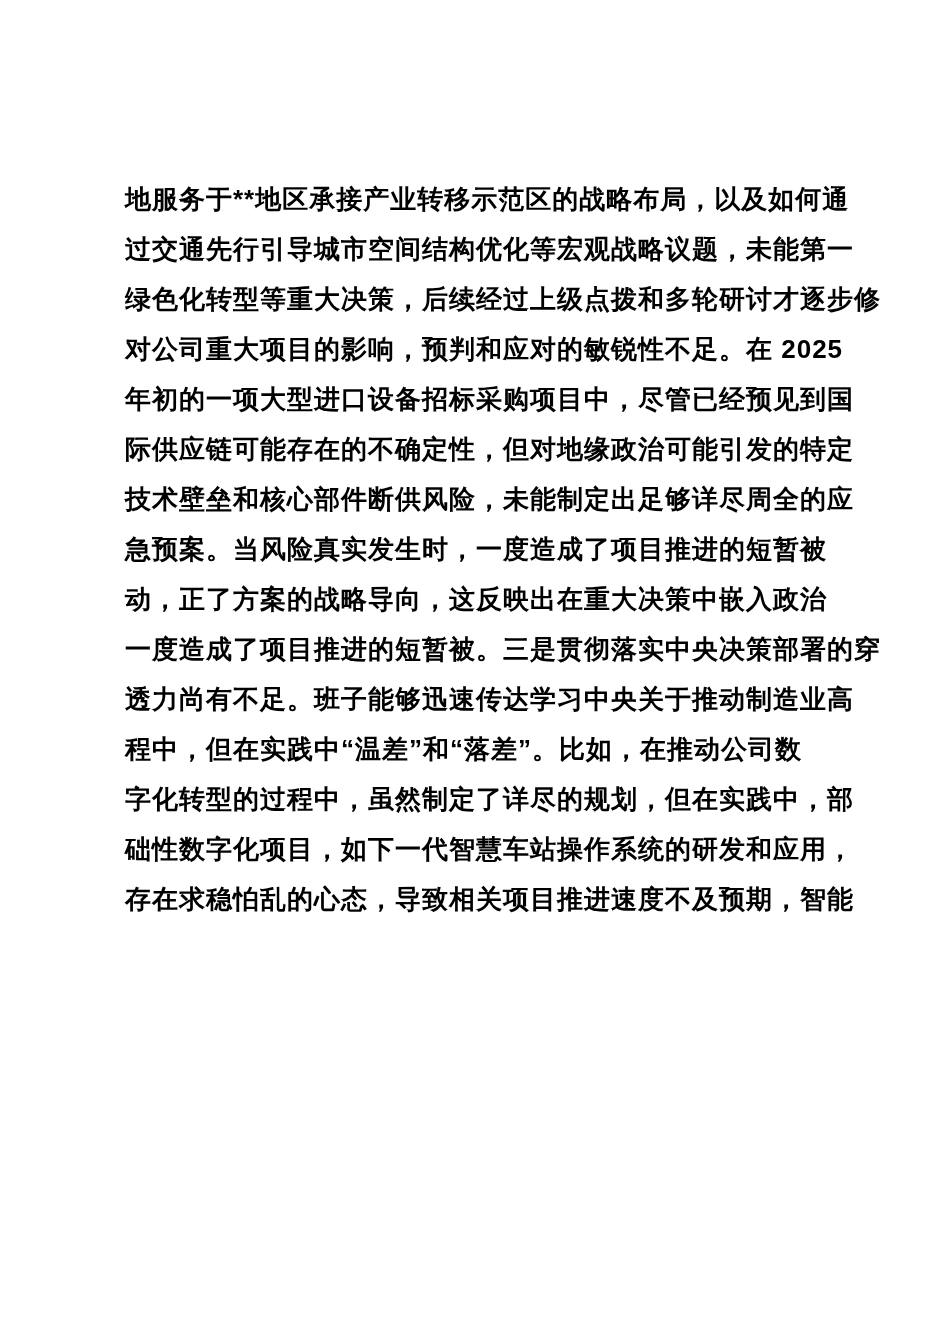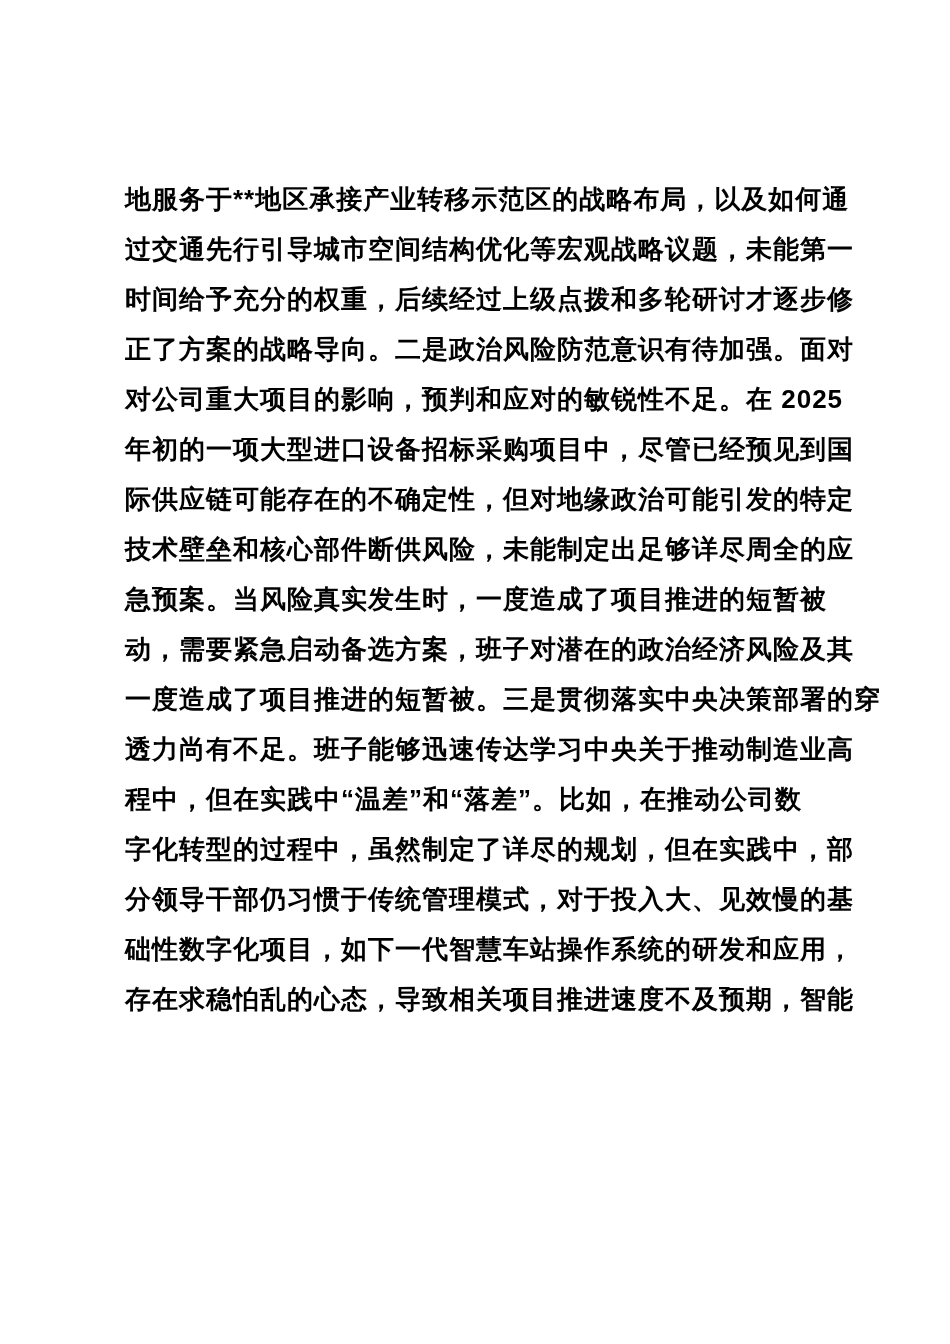--- a/index.html
+++ b/index.html
@@ -38,29 +38,27 @@
     letter-spacing: 1px;
   }
 </style>
 </head>
 <body>
 
 <div class="page">
   <div class="text-block">
     <div class="text-line">地服务于**地区承接产业转移示范区的战略布局，以及如何通</div>
     <div class="text-line">过交通先行引导城市空间结构优化等宏观战略议题，未能第一</div>
-    <div class="text-line">时间给予充分的权重，后续经过上级点拨和多轮研讨才逐步修</div>
-    <div class="text-line">正了方案的战略导向。二是政治风险防范意识有待加强。面对</div>
+    <div class="text-line">绿色化转型等重大决策，后续经过上级点拨和多轮研讨才逐步修</div>
     <div class="text-line">对公司重大项目的影响，预判和应对的敏锐性不足。在 2025</div>
     <div class="text-line">年初的一项大型进口设备招标采购项目中，尽管已经预见到国</div>
     <div class="text-line">际供应链可能存在的不确定性，但对地缘政治可能引发的特定</div>
     <div class="text-line">技术壁垒和核心部件断供风险，未能制定出足够详尽周全的应</div>
     <div class="text-line">急预案。当风险真实发生时，一度造成了项目推进的短暂被</div>
-    <div class="text-line">动，需要紧急启动备选方案，班子对潜在的政治经济风险及其</div>
+    <div class="text-line">动，正了方案的战略导向，这反映出在重大决策中嵌入政治</div>
     <div class="text-line">一度造成了项目推进的短暂被。三是贯彻落实中央决策部署的穿</div>
     <div class="text-line">透力尚有不足。班子能够迅速传达学习中央关于推动制造业高</div>
     <div class="text-line">程中，但在实践中“温差”和“落差”。比如，在推动公司数</div>
     <div class="text-line">字化转型的过程中，虽然制定了详尽的规划，但在实践中，部</div>
-    <div class="text-line">分领导干部仍习惯于传统管理模式，对于投入大、见效慢的基</div>
     <div class="text-line">础性数字化项目，如下一代智慧车站操作系统的研发和应用，</div>
     <div class="text-line">存在求稳怕乱的心态，导致相关项目推进速度不及预期，智能</div>
   </div>
 </div>
 
 </body></html>

